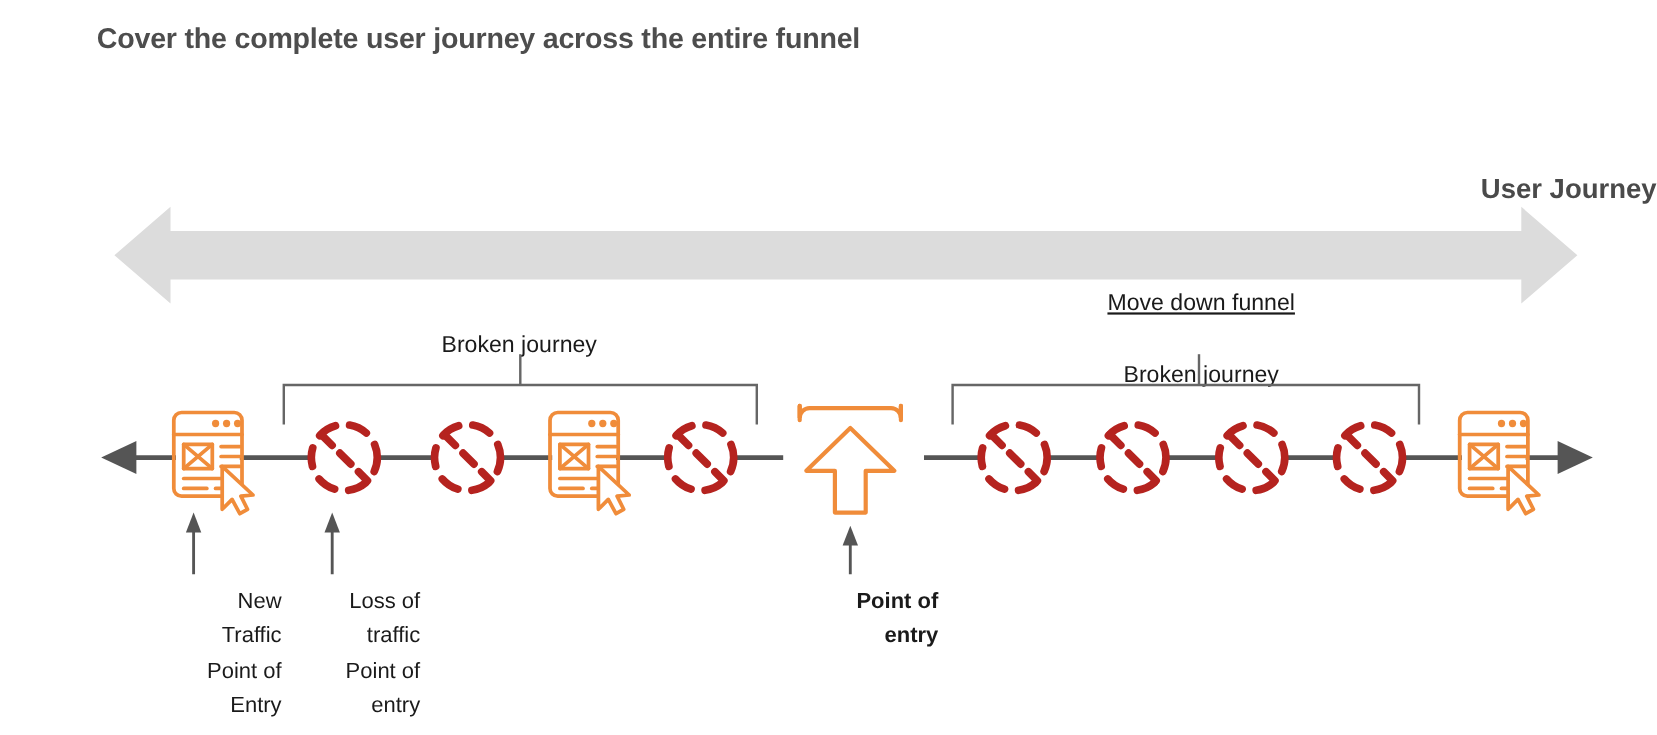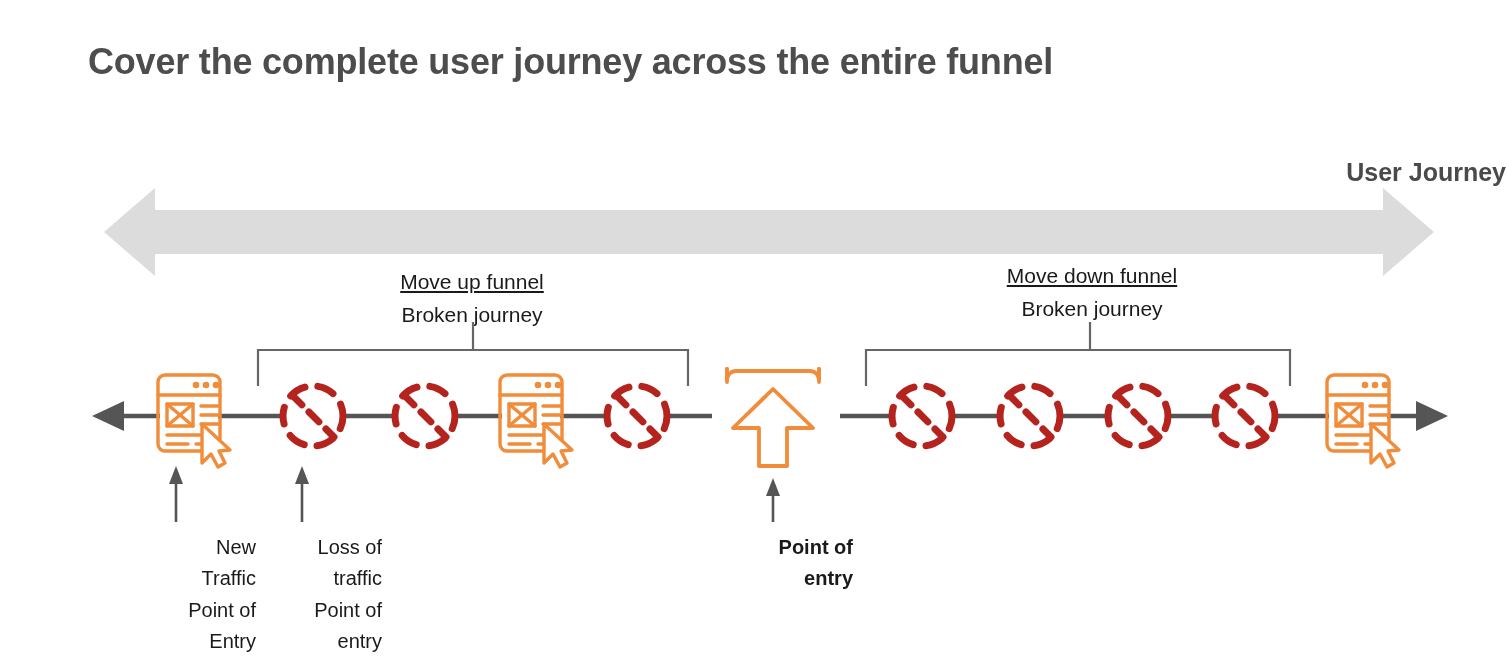--- a/index.html
+++ b/index.html
@@ -17,26 +17,25 @@
   #slide {
     position: absolute;
     left: 0; top: 0;
     width: 1506px;
     height: 668px;
   }
   .page-title {
     position: absolute;
     left: 88px;
     top: 20px;
-    font-size: 36px;
+    font-size: 26px;
     font-weight: bold;
     color: #4d4d4d;
     letter-spacing: -0.2px;
     white-space: nowrap;
-    margin-top: 21px;
   }
   .journey-caption {
     position: absolute;
     left: 0;
     top: 158px;
     width: 1506px;
     text-align: right;
     font-size: 25px;
     font-weight: bold;
     color: #4a4a4a;
@@ -64,21 +63,21 @@
 
   .bracket-label {
     position: absolute;
     text-align: center;
     font-size: 21px;
     color: #1a1a1a;
     line-height: 1.55;
     white-space: nowrap;
   }
   .bracket-label .ttl { text-decoration: underline; display: block; }
-  .bracket-label .sub { display: block; }
+  .bracket-label .sub { display: block; margin-top: 32px; }
   .bracket-label-left  { left: 268px; top: 266px; width: 408px; }
   .bracket-label-right { left: 888px; top: 260px; width: 408px; }
 
   .node-label {
     position: absolute;
     text-align: right;
     font-size: 20px;
     color: #1a1a1a;
     line-height: 1.57;
     white-space: nowrap;
@@ -96,21 +95,20 @@
 
   <div class="page-title">Cover the complete user journey across the entire funnel</div>
 
   <div class="journey-caption">User Journey</div>
 
   <div class="stage-label stage-awareness">Awareness</div>
   <div class="stage-label stage-consideration">Consideration</div>
   <div class="stage-label stage-purchase">Purchase</div>
 
   <div class="bracket-label bracket-label-left">
-    <span class="ttl">Move up funnel</span>
     <span class="sub">Broken journey</span>
   </div>
 
   <div class="bracket-label bracket-label-right">
     <span class="ttl">Move down funnel</span>
     <span class="sub">Broken journey</span>
   </div>
 
   <div class="node-label label-new-traffic">
     <span>New</span>

